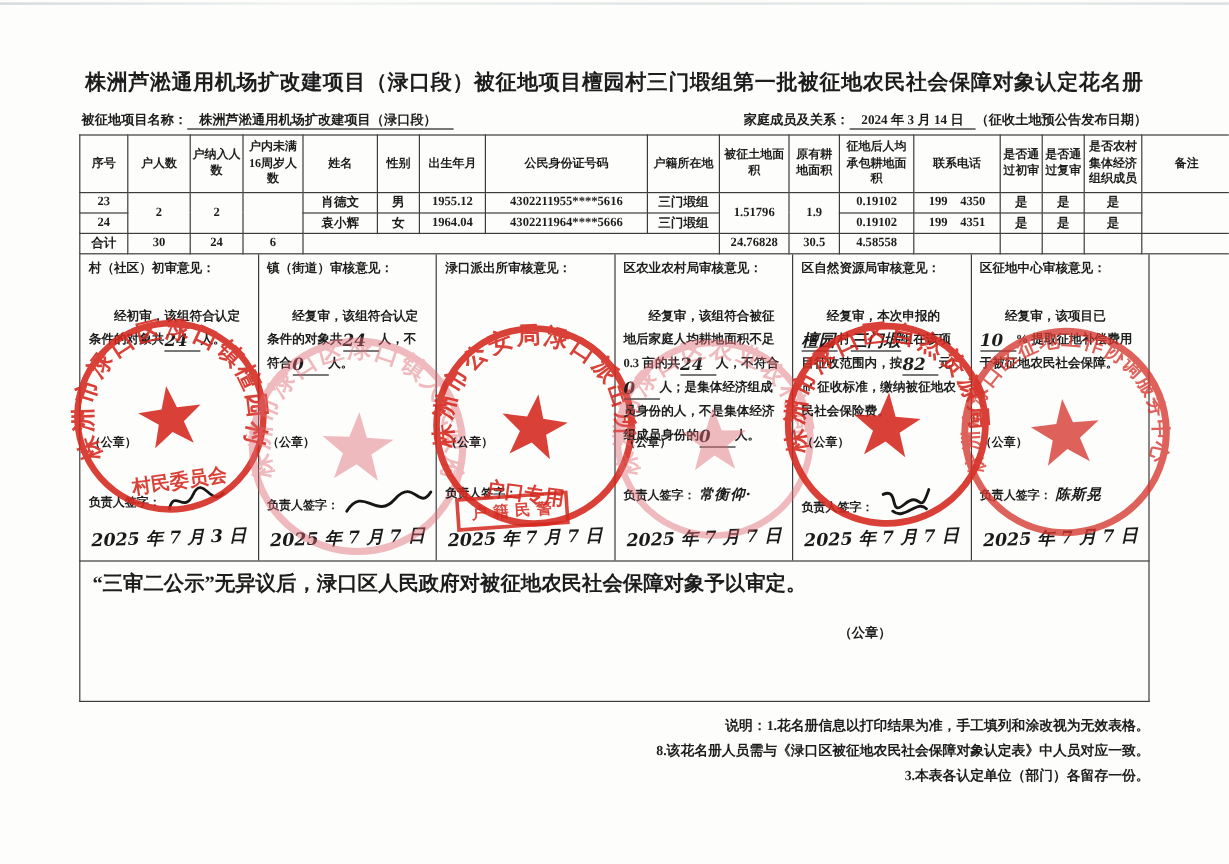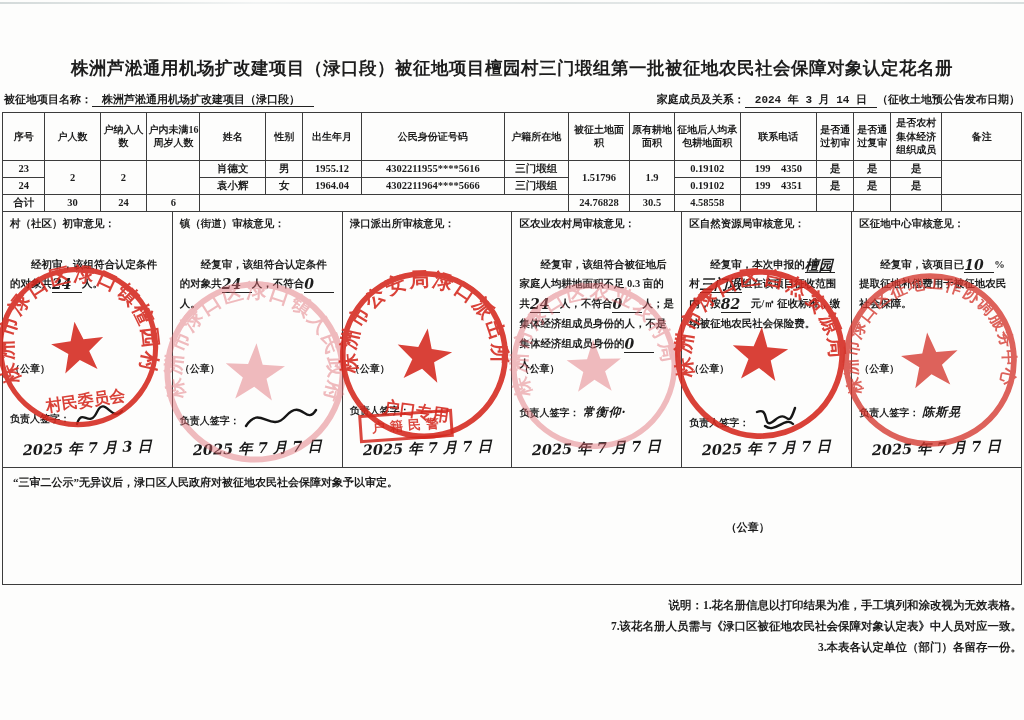--- a/index.html
+++ b/index.html
@@ -1,26 +1,26 @@
 <!DOCTYPE html>
 <html><head>
 <meta charset="utf-8">
 <style>
   * { box-sizing: border-box; margin: 0; padding: 0; }
   html,body { width:1024px; height:720px; background:#fdfdfc; overflow:hidden;
     font-family:"Liberation Serif","DejaVu Serif",serif; color:#1d1d1d; }
   .scan-top { position:absolute; top:2px; left:0; width:100%; height:2px;
     background:linear-gradient(90deg,#c9d1d1,#eef1f1 25%,#d7dddd 55%,#e4e8e8 80%,#cfd6d6); opacity:.8; }
-  .doc { position:relative; width:1020px; margin:0 auto; padding-top:56px; }
+  .doc { position:relative; width:892px; margin:0 auto; padding-top:56px; }
 
   .title { text-align:center; font-size:17.5px; font-weight:bold; letter-spacing:.5px; }
 
   .meta { display:flex; justify-content:space-between; margin-top:12px; font-size:11px; font-weight:bold; padding:0 2px; }
   .meta .u { border-bottom:1px solid #222; padding:0 14px 1px 10px;text-align:right; }
-  .meta .u2 { border-bottom:1px solid #222; padding:0 10px 1px 10px;font-family:Liberation Mono, monospace; }
+  .meta .u2 { border-bottom:1px solid #222; padding:0 10px 1px 10px; }
 
   table.roster { width:100%; border-collapse:collapse; margin-top:5px; table-layout:fixed; }
   table.roster th, table.roster td { border:1px solid #3c3c3c; text-align:center; font-weight:600; }
   table.roster th { font-size:10px; line-height:1.35; padding:3px 1px; }
   table.roster td { font-size:10.5px; padding:1px 2px; height:17px; white-space:pre; }
 
   .sections { display:flex; border:1px solid #3c3c3c; border-top:none; height:256px; }
   .sec { position:relative; flex:1 1 0; border-right:1px solid #3c3c3c; padding:5px 7px; overflow:visible; }
   .sec:last-child { border-right:none; }
   .sec-title { font-size:10.5px; font-weight:bold; }
@@ -38,21 +38,21 @@
 
   .stamp { position:absolute; pointer-events:none; }
   .stamp.bright { color:#d5281e; opacity:.88; }
   .stamp.pink { color:#d5372e; opacity:.78; }
   .stamp.faint { color:#e06a72; opacity:.45; }
   .rect-stamp { position:absolute; left:16px; top:200px; border:3px solid #d5281e; color:#d5281e;
     font-size:13px; font-weight:bold; letter-spacing:5px; padding:2px 6px 2px 10px;
     transform:rotate(-4deg); opacity:.85; background:rgba(255,255,255,.0); }
 
   .footer-box { position:relative; border:1px solid #3c3c3c; border-top:none; height:117px; }
-  .footer-line { padding:7px 10px 0 10px; font-size:11px; font-weight:bold; }
+  .footer-line { padding:7px 10px 0 10px; font-size:17px; font-weight:bold; }
   .footer-seal { position:absolute; left:71%; top:52px; font-size:11px; font-weight:600; }
   .footer-date { position:absolute; right:55px; bottom:12px; font-size:11.5px; font-weight:600; }
   .footer-date span { margin-left:58px; }
 
   .notes { margin:10px 0 0 8px; font-size:11.5px; font-weight:bold; line-height:1.85;text-align:right; }
   .notes .indent { margin-left:40px; }
 </style>
 </head>
 <body>
 
@@ -269,17 +269,17 @@
 
   </div>
 
   <div class="footer-box">
     <div class="footer-line">“三审二公示”无异议后，渌口区人民政府对被征地农民社会保障对象予以审定。</div>
     <div class="footer-seal">（公章）</div>
   </div>
 
   <div class="notes">
     <div><span>说明：</span><span>1.花名册信息以打印结果为准，手工填列和涂改视为无效表格。</span></div>
-    <div class="indent">7.该花名册人员需与《渌口区被征地农民社会保障对象认定表》中人员对应一致。</div>
+    <div class="indent">8.该花名册人员需与《渌口区被征地农民社会保障对象认定表》中人员对应一致。</div>
     <div class="indent">3.本表各认定单位（部门）各留存一份。</div>
   </div>
 
 </div>
 
 </body></html>

